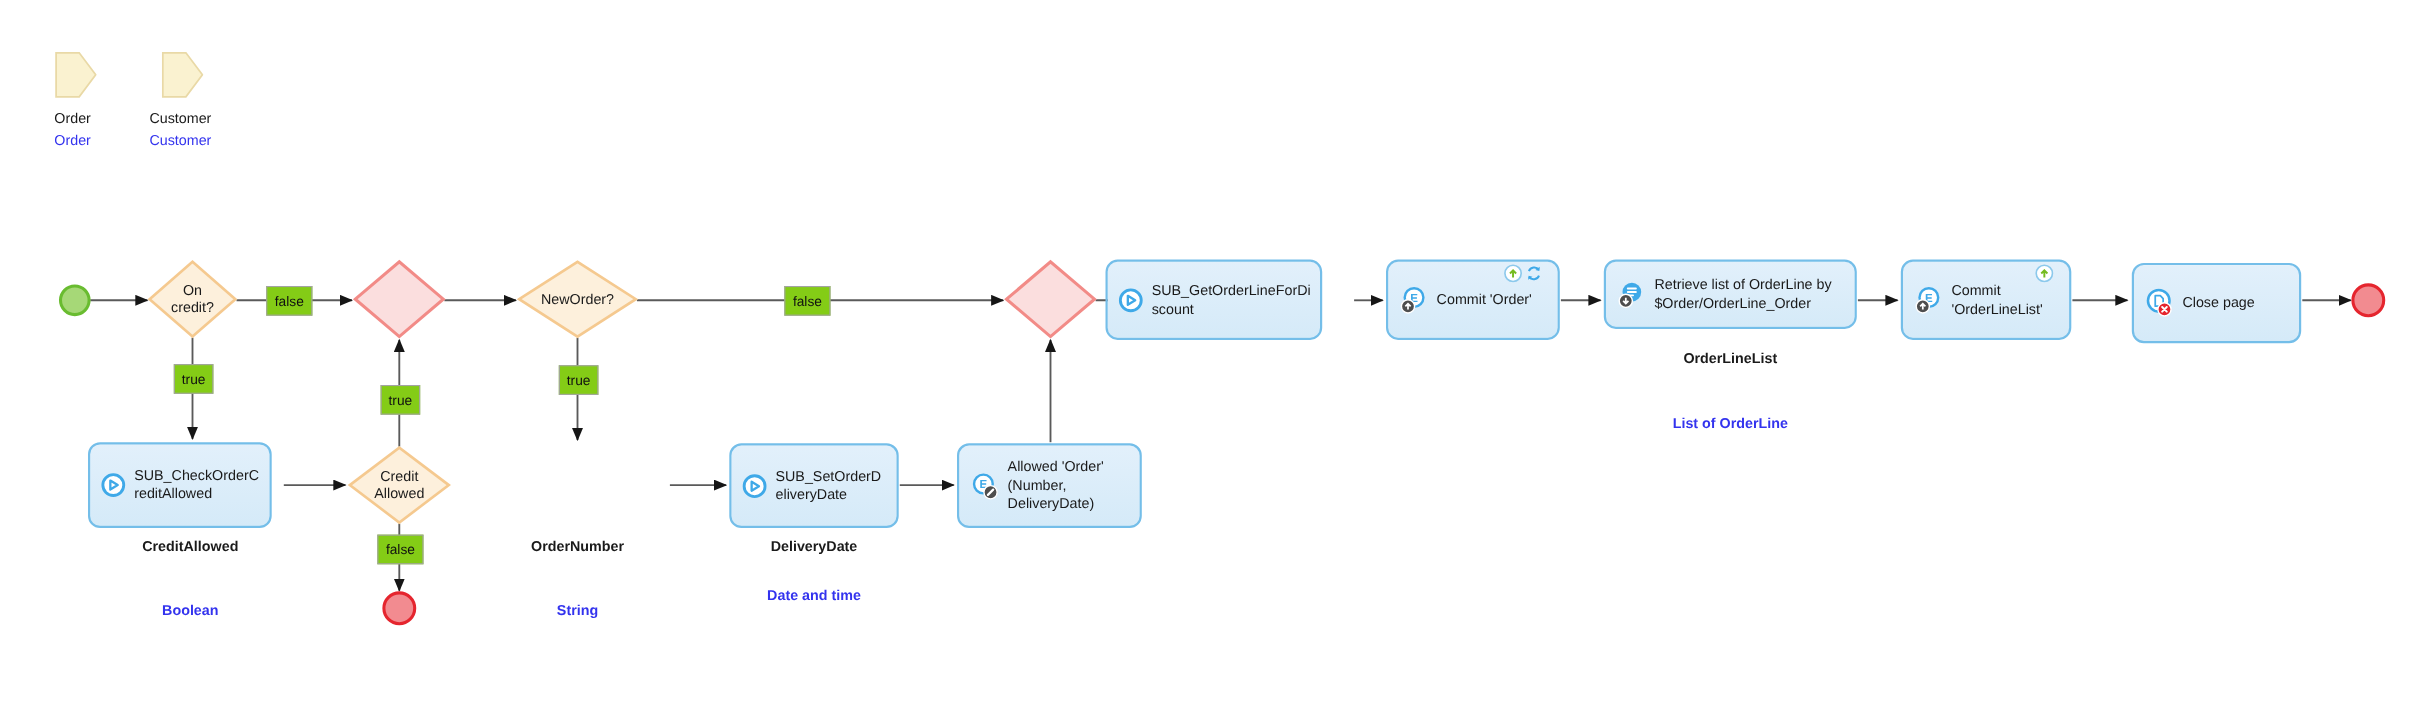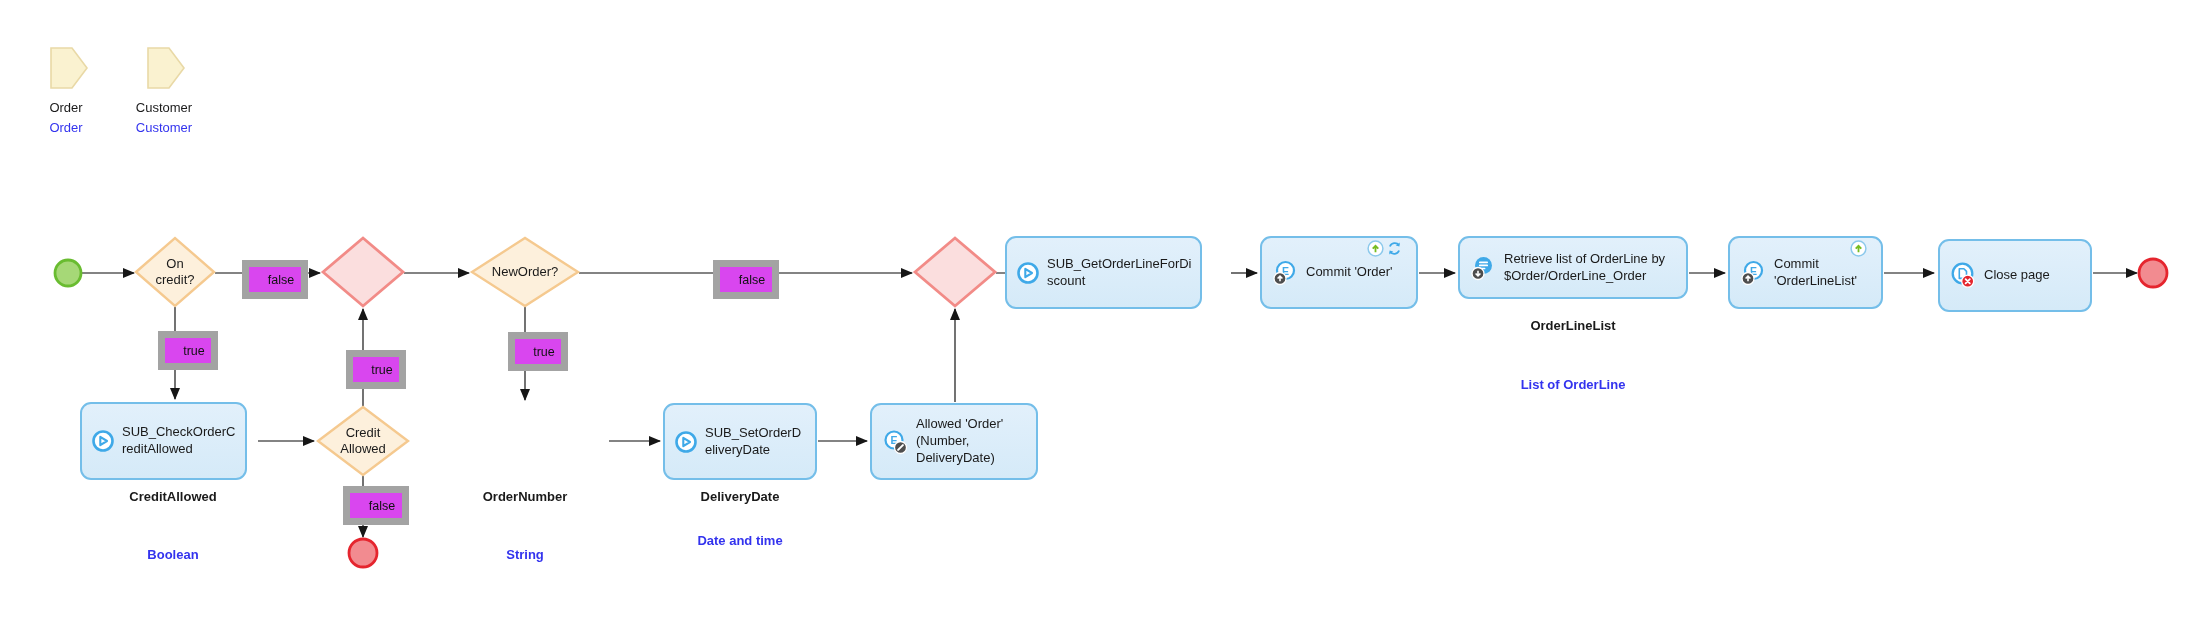--- a/index.html
+++ b/index.html
@@ -14,21 +14,21 @@
   .box .nicon{flex:0 0 auto;display:flex;}
   .box .lbl{overflow-wrap:anywhere;}
   .corner{position:absolute;display:flex;}
 
   
   .dtext{position:absolute;display:flex;align-items:center;justify-content:center;
          text-align:center;color:#1a1a1a;font-size:13px;line-height:1.25;}
 
   
   .edge{position:absolute;display:flex;align-items:center;justify-content:center;
-        background:#d946ef;border:7px solid #a3a3a3;color:#111;font-size:12.5px;padding-left:12px;}
+        background:#84cc16;border:1px solid #a3a3a3;color:#111;font-size:12.5px;}
 
   
   .var{position:absolute;text-align:center;font-size:13px;color:#1a1a1a;font-weight:bold;}
   .var.type{color:#3333EE;margin-top:36px;}
 
   
   .pname{position:absolute;text-align:center;font-size:13px;color:#1a1a1a;}
   .ptype{position:absolute;text-align:center;font-size:13px;color:#3333EE;}
 </style>
 </head>

